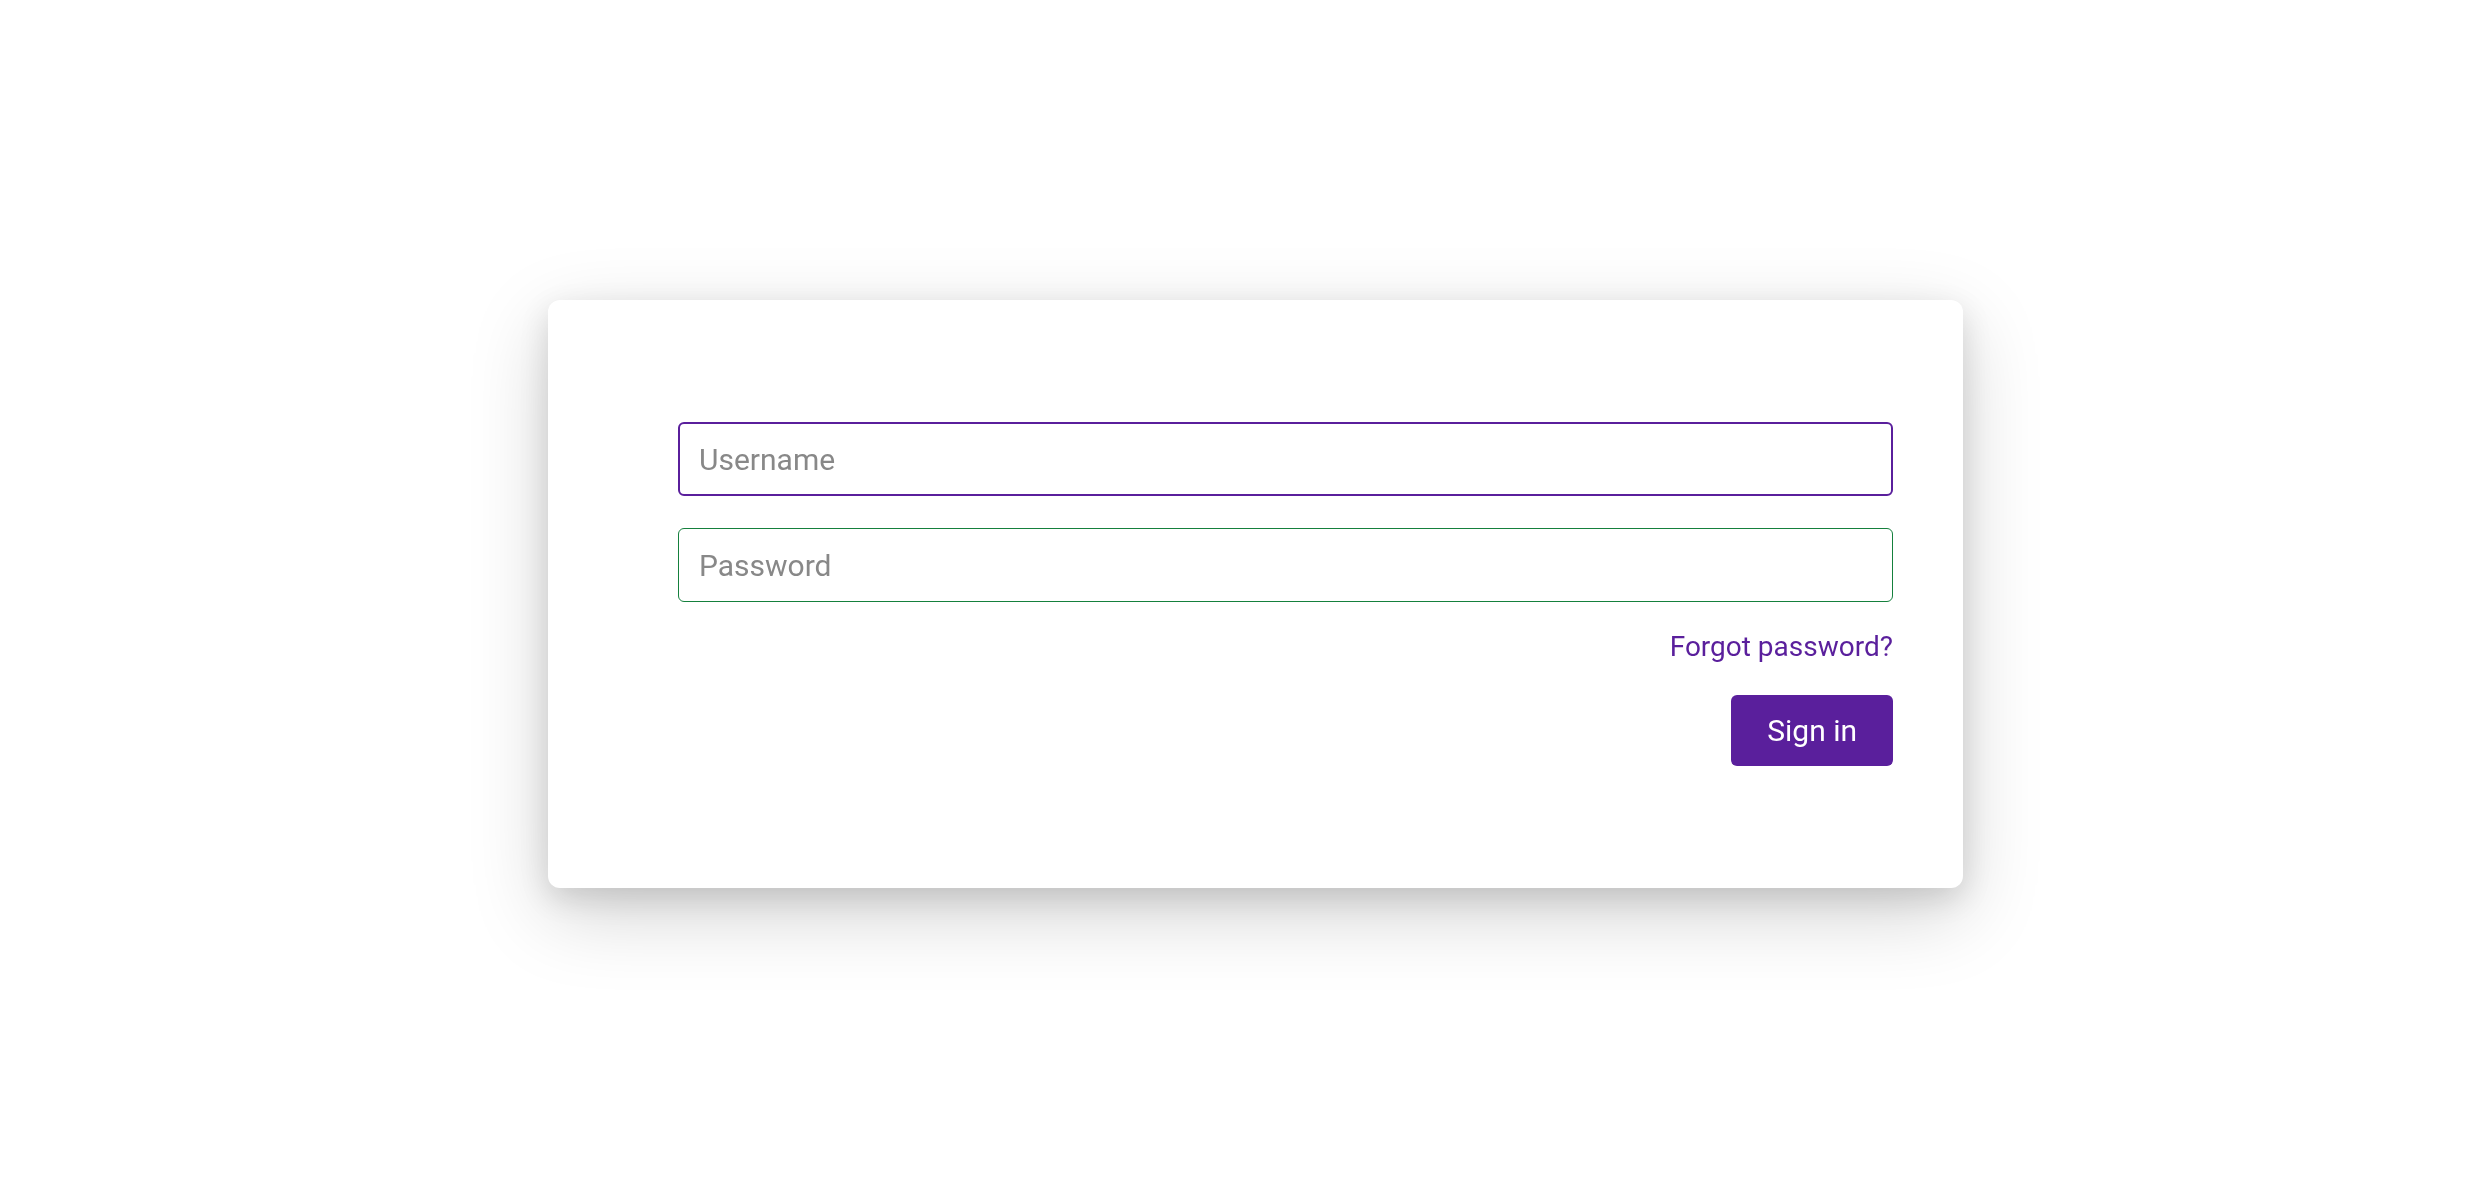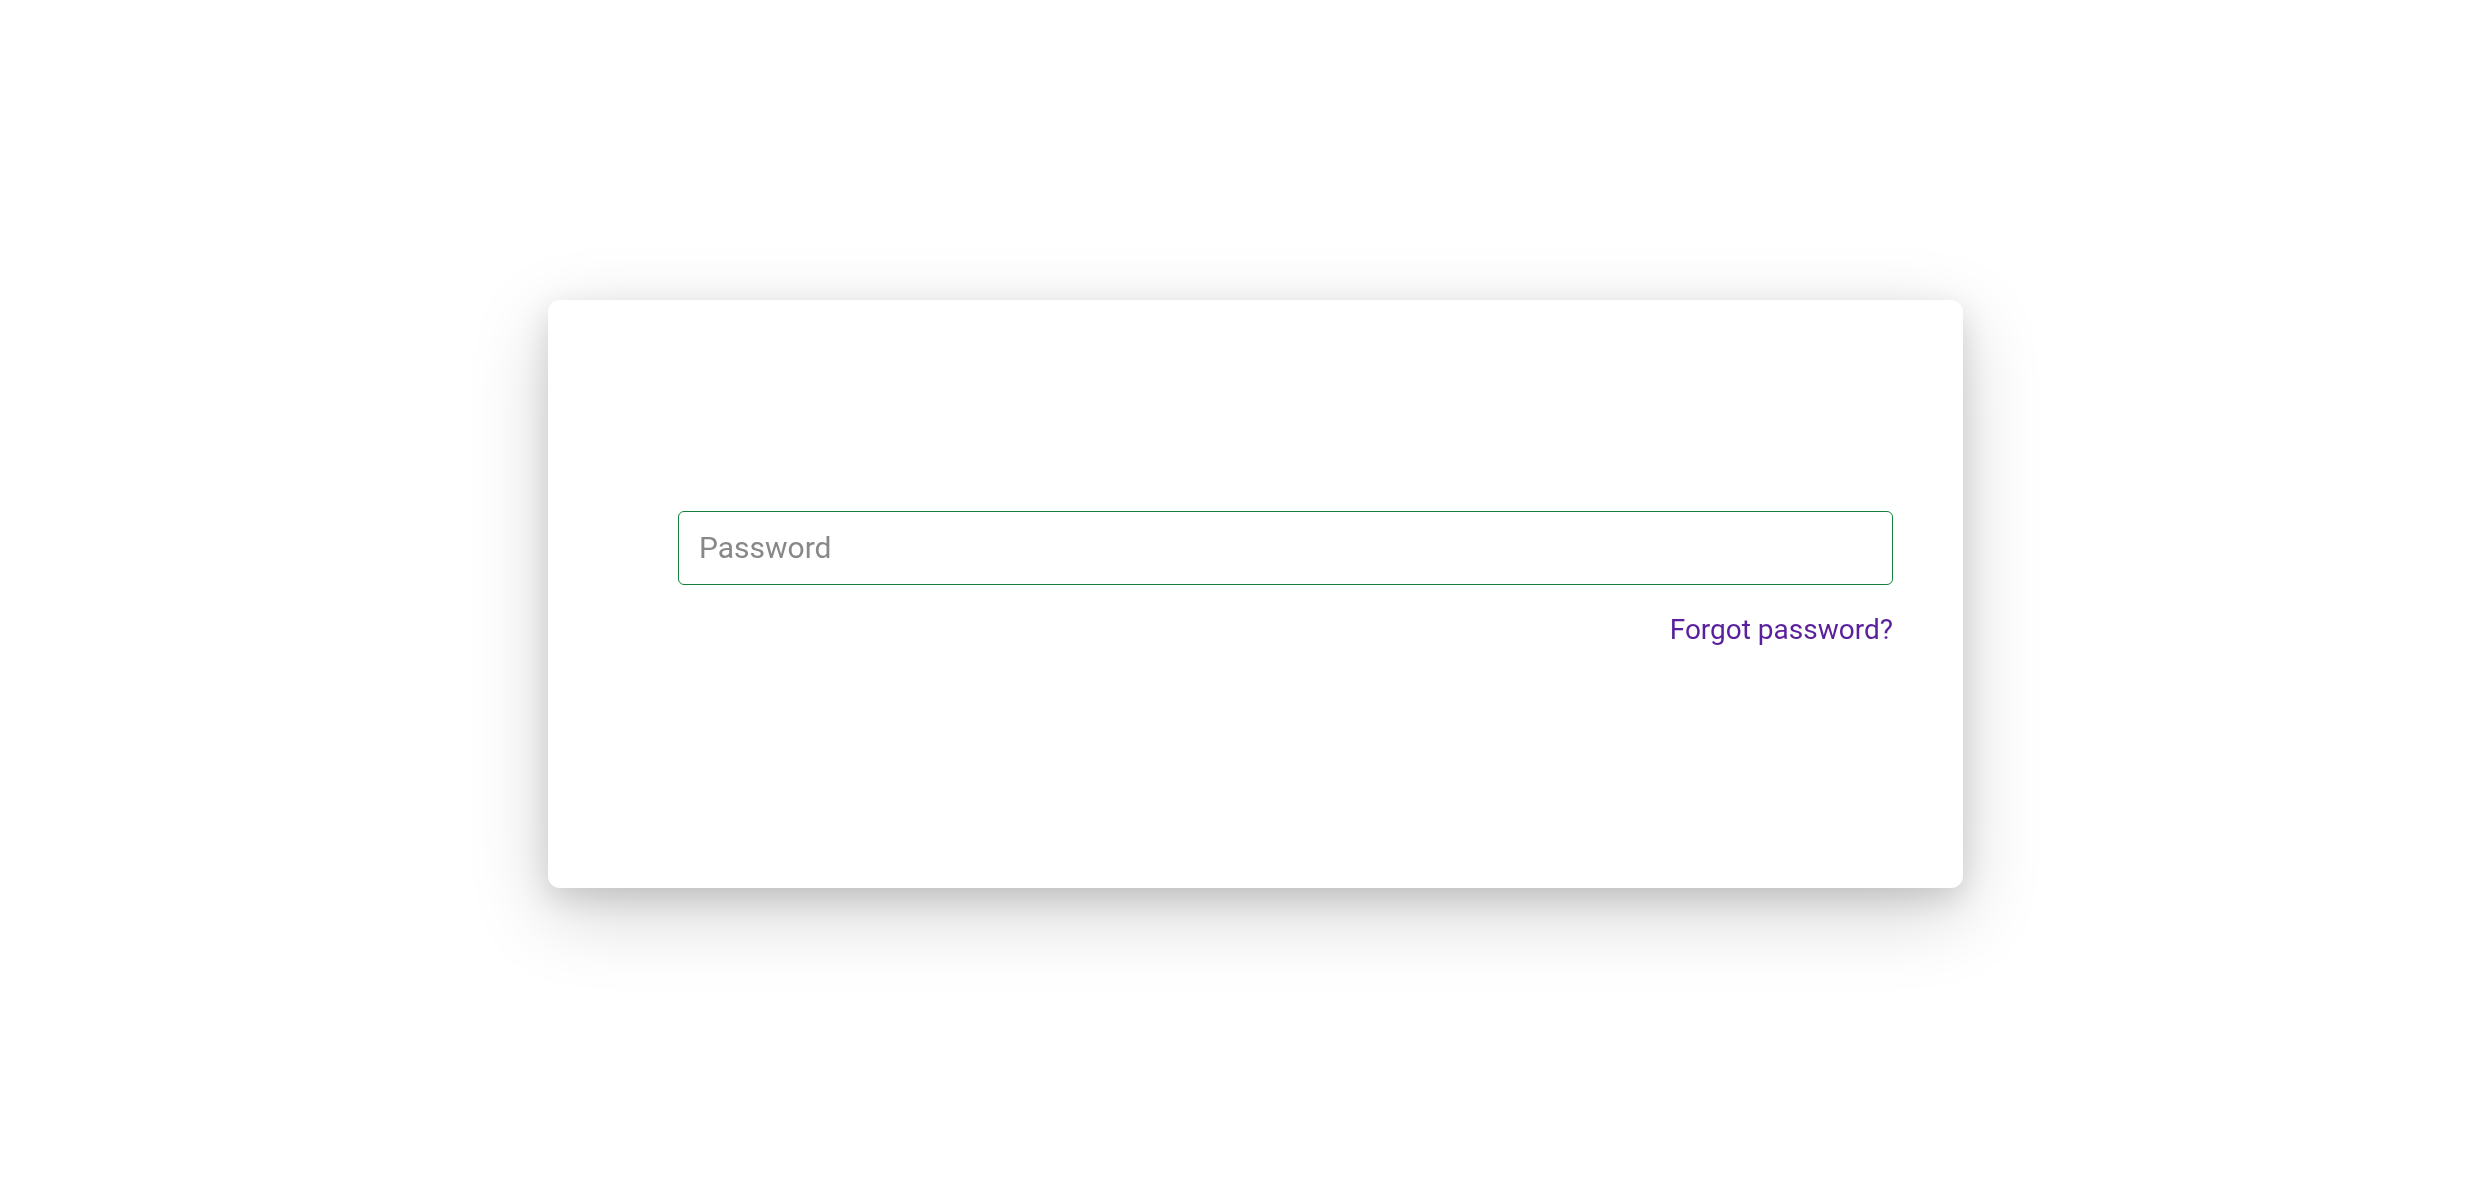--- a/index.html
+++ b/index.html
@@ -103,21 +103,25 @@
       cursor: pointer;
       font-family: inherit;
     }
   </style>
 </head>
 <body>
 
 <div class="login-card">
 
   <div class="form-section">
+    <input type="text" class="input-field focused" autofocus="" placeholder="Username" style="">
 
     <input type="password" class="input-field" placeholder="Password" style="">
 
     <div class="forgot-link">
       <a>Forgot password?</a>
     </div>
 
+    <div class="button-row">
+      <button class="signin-button">Sign in</button>
+    </div>
   </div>
 </div>
 
 </body></html>

